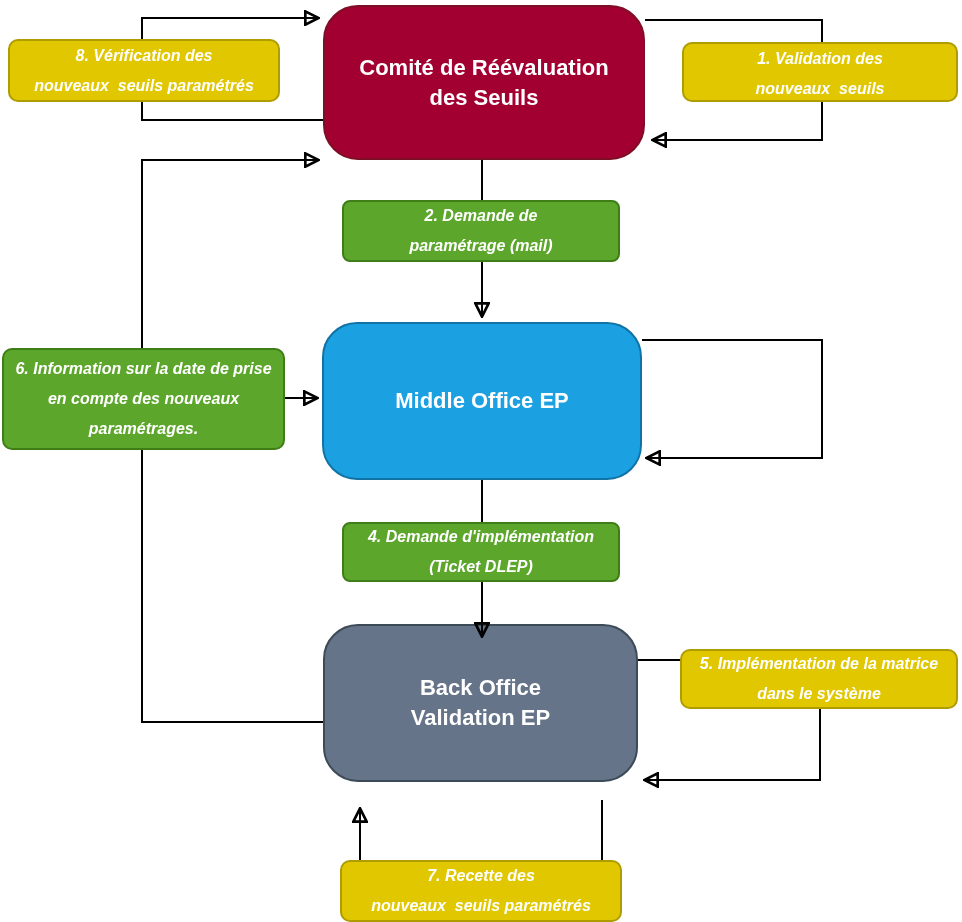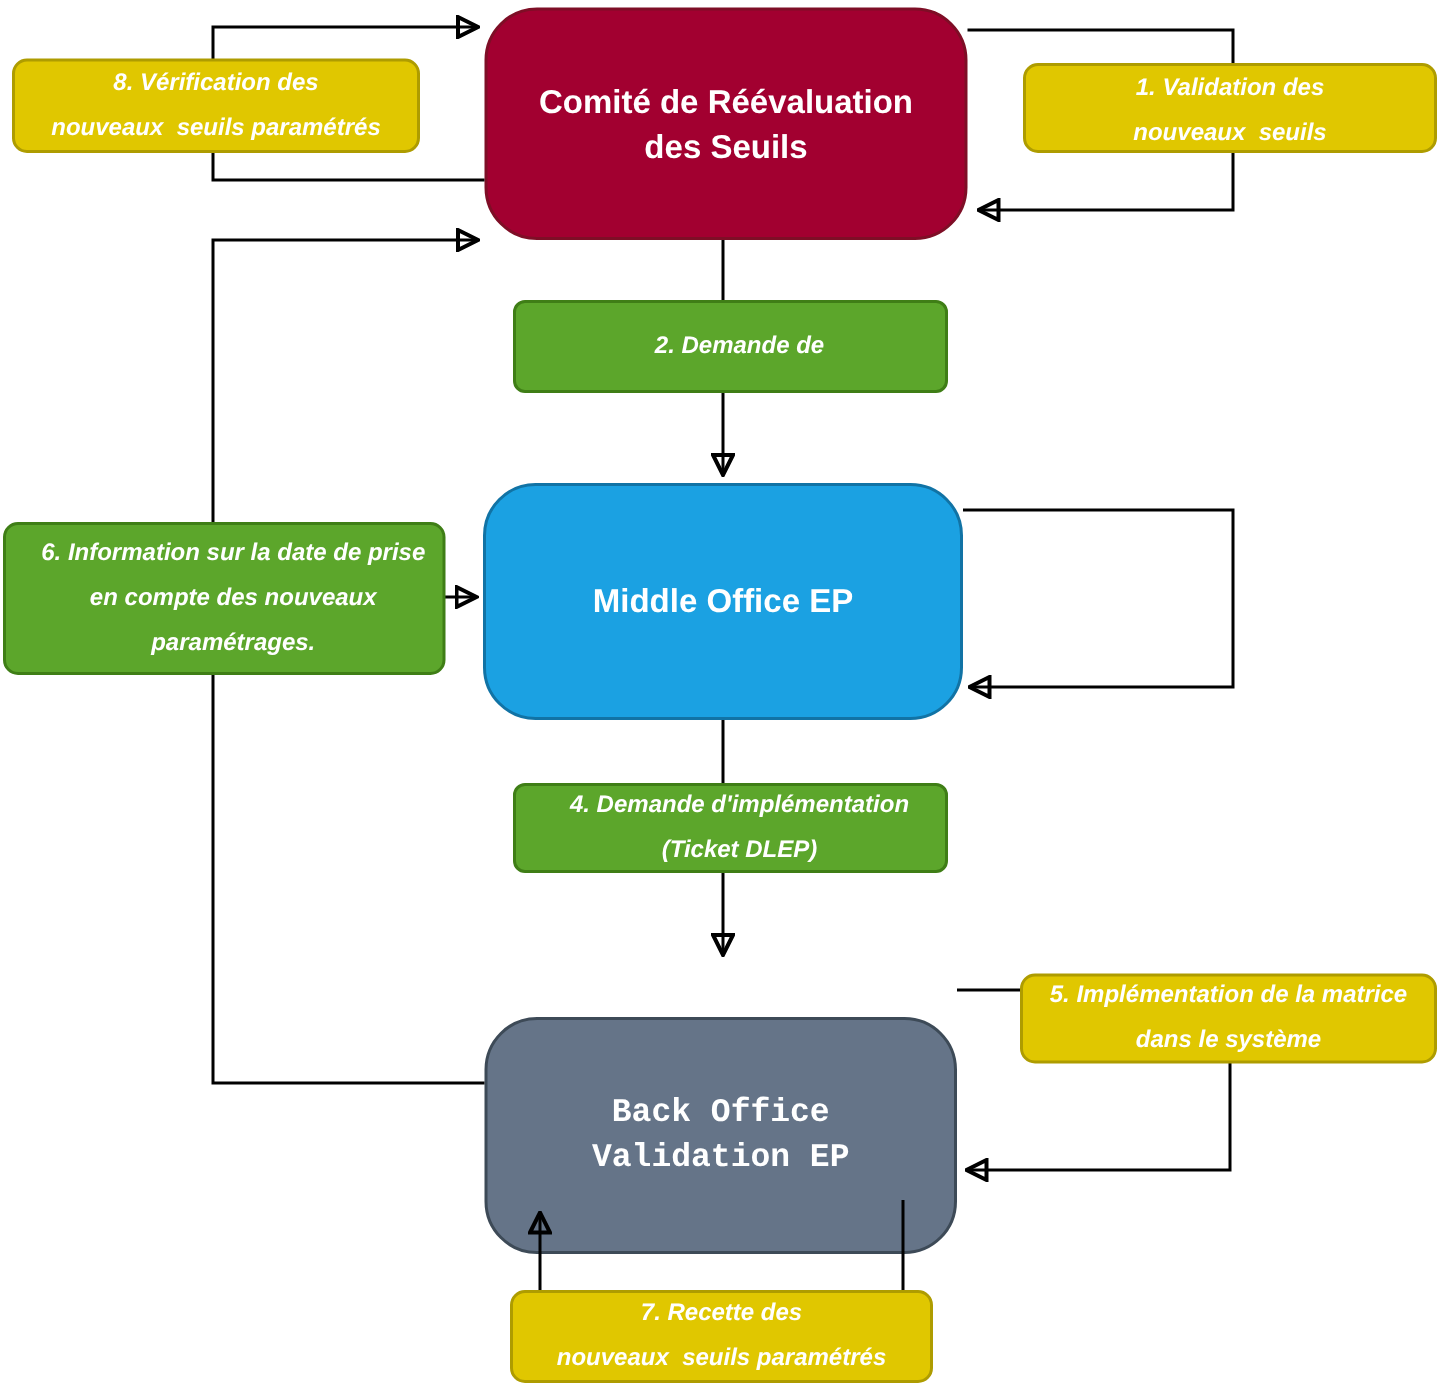--- a/index.html
+++ b/index.html
@@ -12,31 +12,31 @@
   .wires path{stroke:var(--connector,#000);stroke-width:2;fill:none;}
 
   
   .node{
     position:absolute;z-index:1;border-radius:35px;border:2px solid;
     display:flex;flex-direction:column;align-items:center;justify-content:center;
     color:#fff;font-weight:bold;font-size:22px;line-height:30px;text-align:center;
   }
   .node-red {left:323px;top:5px;width:318px;height:151px;background:var(--node_red);border-color:var(--node_red_border);}
   .node-blue{left:322px;top:322px;width:316px;height:154px;background:var(--node_blue);border-color:var(--node_blue_border);}
-  .node-gray{left:323px;top:678px;width:311px;height:154px;background:var(--node_gray);border-color:var(--node_gray_border);font-family:Liberation Mono, monospace;}
+  .node-gray{left:323px;top:624px;width:311px;height:154px;background:var(--node_gray);border-color:var(--node_gray_border);}
 
   
   .step{
     position:absolute;z-index:3;border-radius:10px;border:2px solid;
     display:flex;flex-direction:column;align-items:center;justify-content:center;
     color:#fff;font-weight:bold;font-style:italic;font-size:16px;line-height:30px;text-align:center;
   }
   .step .ln{white-space:pre;}
   .step-yellow{background:var(--label_yellow);border-color:var(--label_yellow_border);}
-  .step-green {background:var(--label_green);border-color:var(--label_green_border);padding-left:12px;}
+  .step-green {background:var(--label_green);border-color:var(--label_green_border);}
   .step-8{left:8px;  top:39px; width:268px;height:59px;}
   .step-1{left:682px;top:42px; width:272px;height:56px;justify-content:space-between;}
   .step-2{left:342px;top:200px;width:274px;height:58px;border-radius:8px;}
   .step-3{left:682px;top:360px;width:272px;height:58px;}
   .step-6{left:2px;  top:348px;width:279px;height:98px;}
   .step-4{left:342px;top:522px;width:274px;height:56px;border-radius:8px;}
   .step-5{left:680px;top:649px;width:274px;height:56px;}
   .step-7{left:340px;top:860px;width:278px;height:58px;}
 </style>
 </head>
@@ -80,20 +80,21 @@
     <div class="ln">nouveaux  seuils paramétrés</div>
   </div>
 
   <div class="step step-yellow step-1">
     <div class="ln">1. Validation des</div>
     <div class="ln">nouveaux  seuils</div>
   </div>
 
   <div class="step step-green step-2">
     <div class="ln">2. Demande de</div>
+    <div class="ln">paramétrage (mail)</div>
   </div>
 
 
   <div class="step step-green step-6">
     <div class="ln">6. Information sur la date de prise</div>
     <div class="ln">en compte des nouveaux</div>
     <div class="ln">paramétrages.</div>
   </div>
 
   <div class="step step-green step-4">

